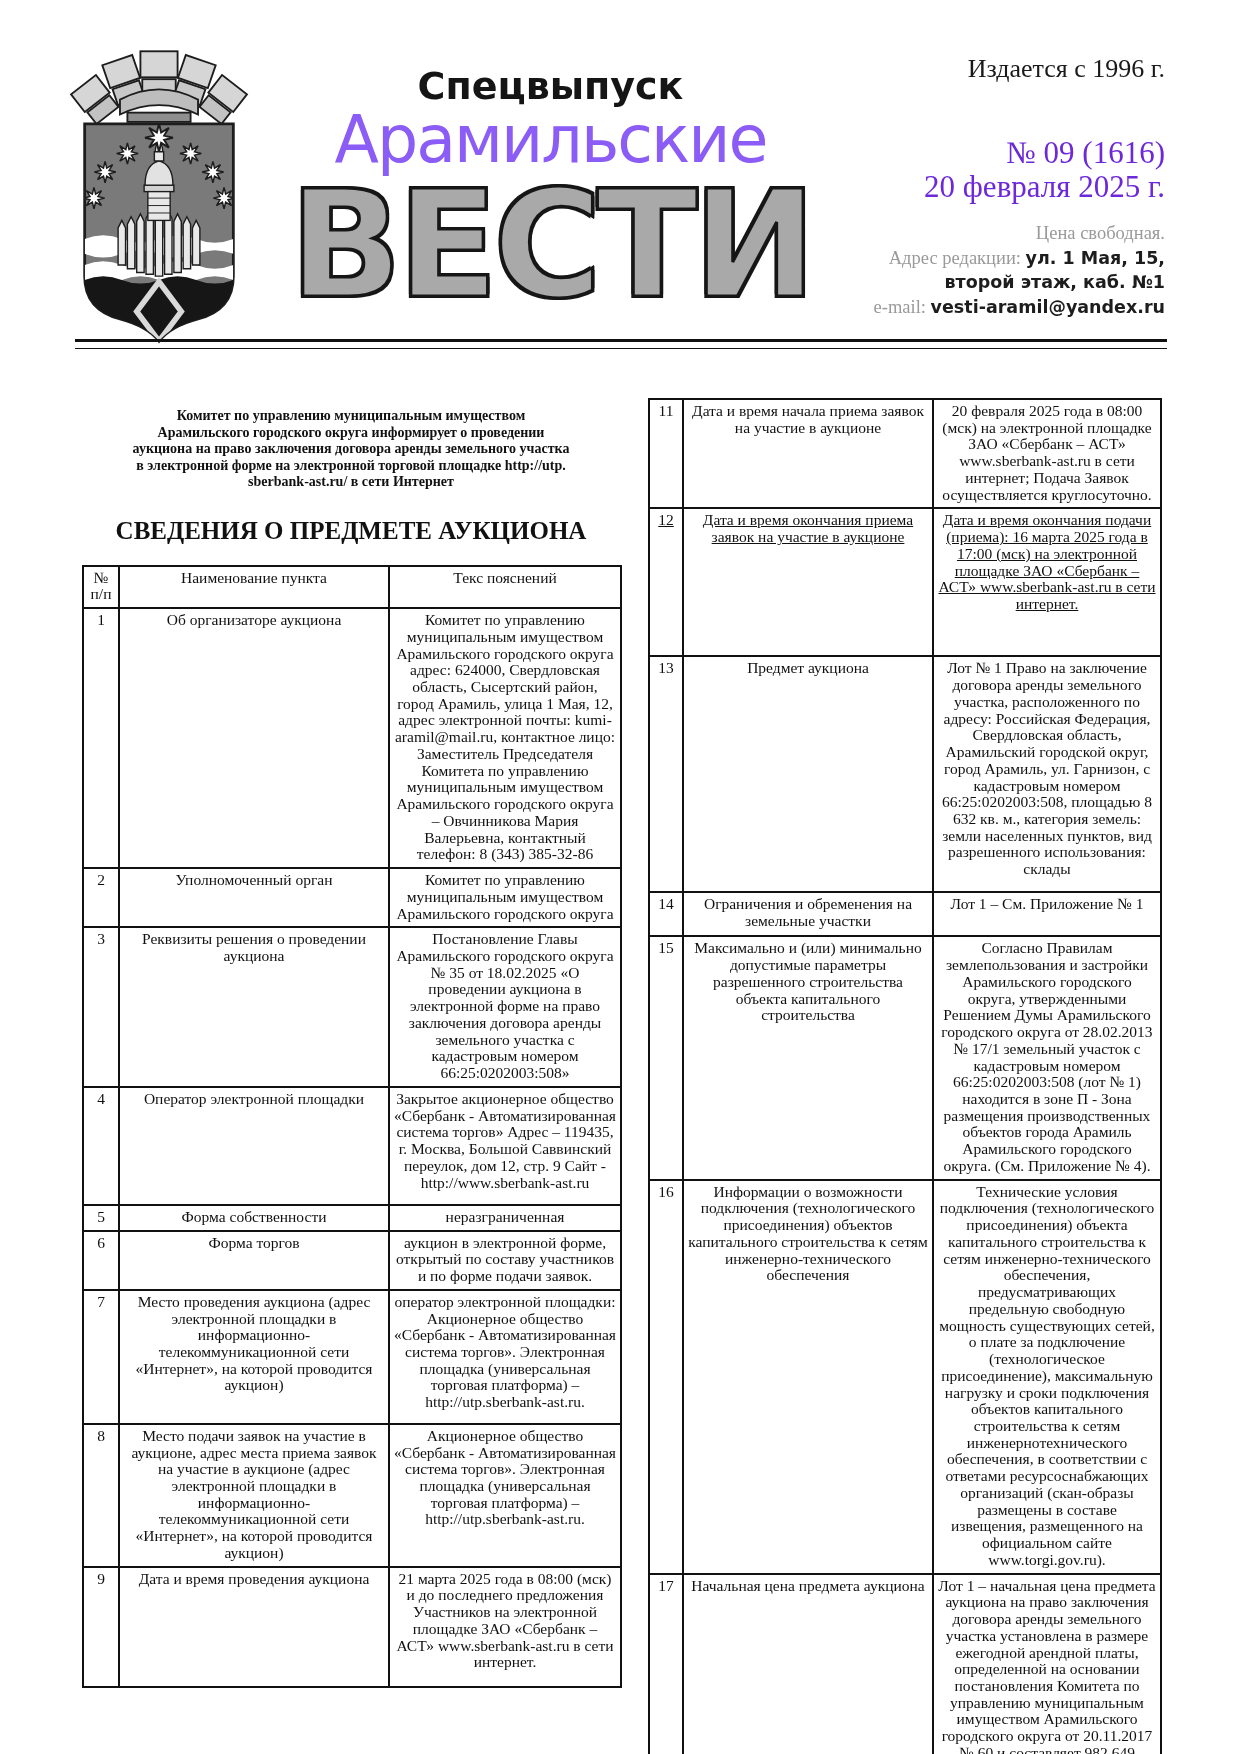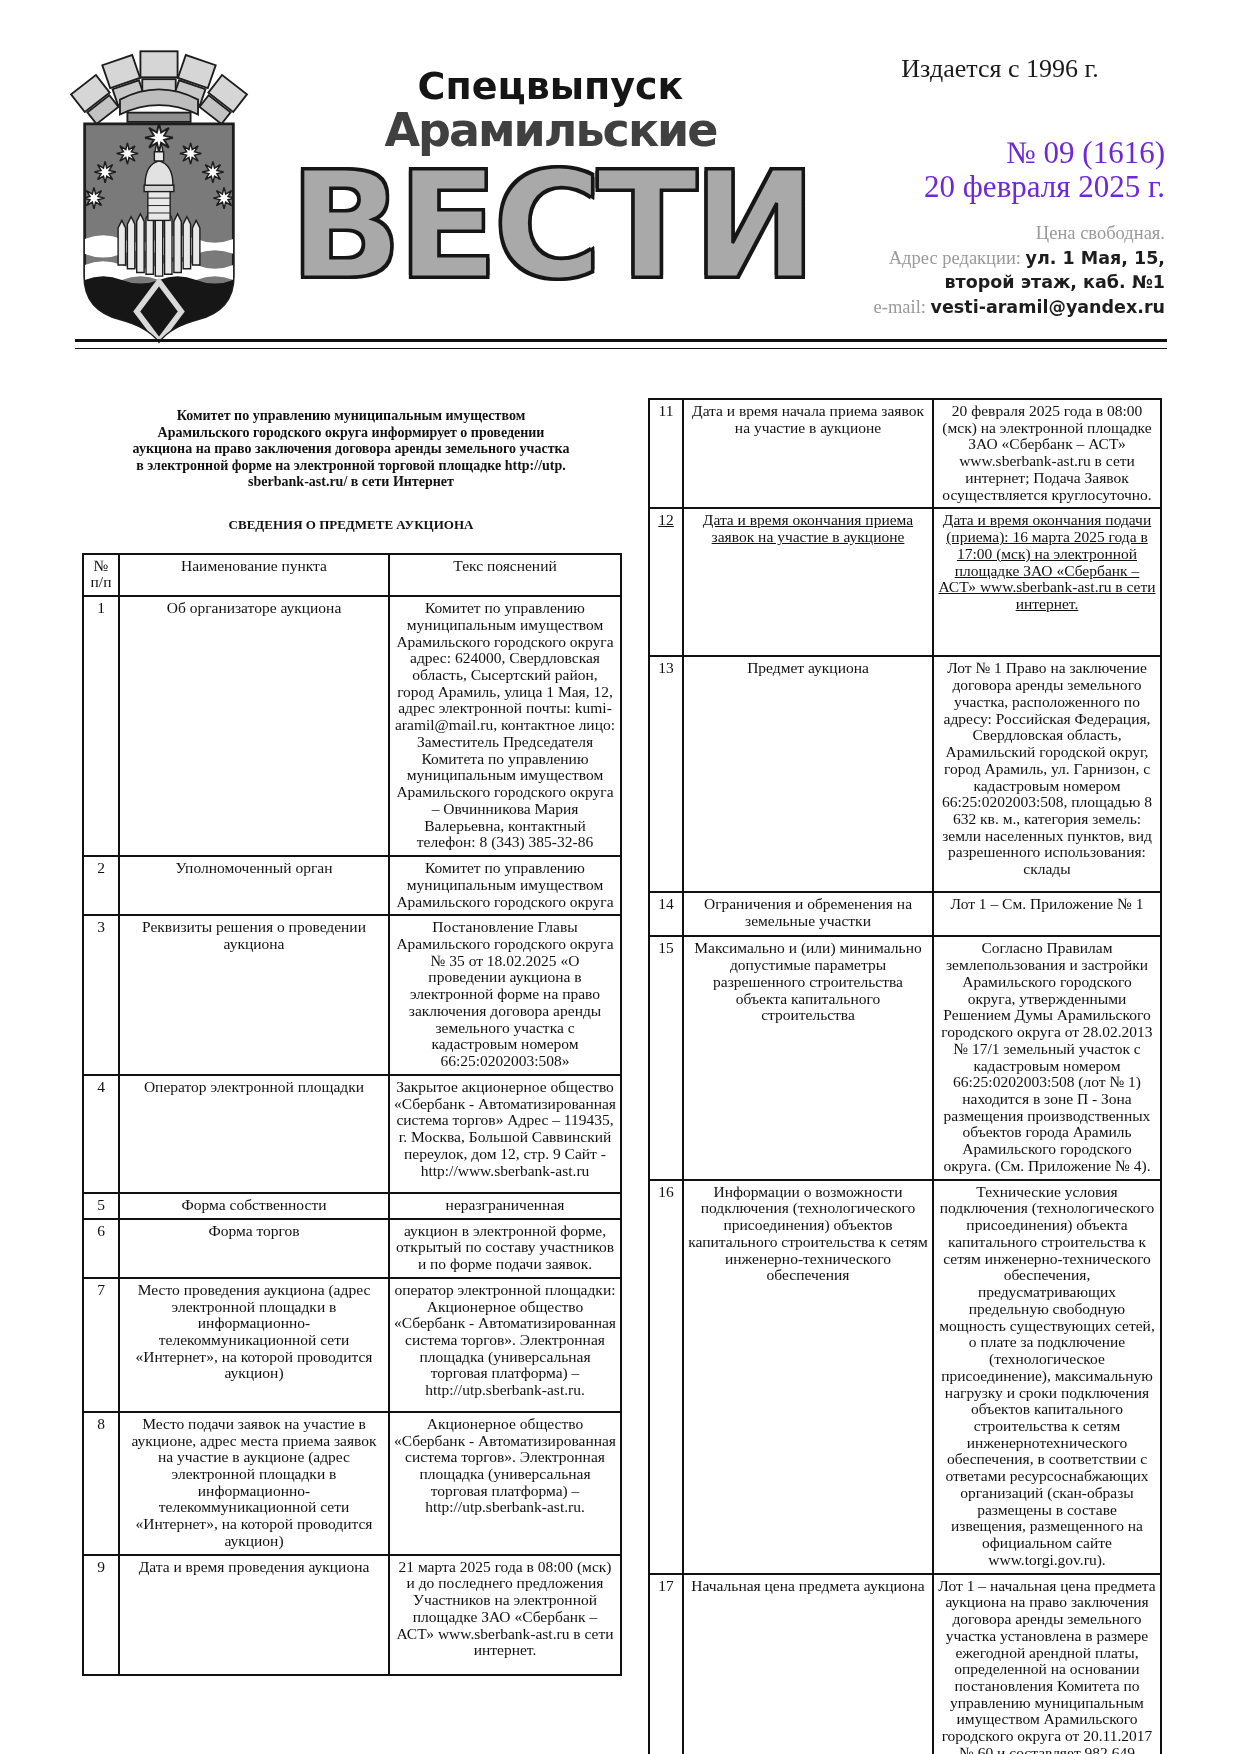--- a/index.html
+++ b/index.html
@@ -4,47 +4,47 @@
 <style>
   html,body{margin:0;padding:0;background:#ffffff;}
   .page{position:relative;width:1241px;height:1754px;background:#fff;overflow:hidden;
         font-family:"Liberation Serif", serif;color:#111;}
 
   
   .coat{position:absolute;left:66px;top:42px;width:186px;height:302px;}
   .mast-center{position:absolute;left:283px;top:56px;width:535px;text-align:center;}
   .special{font-family:"DejaVu Sans", sans-serif;font-weight:bold;font-size:38px;
            letter-spacing:0px;color:#151515;line-height:1;margin-top:11px;}
-  .title1{font-family:"DejaVu Sans", sans-serif;font-weight:bold;font-size:46px;
-          letter-spacing:-2px;color:#404040;line-height:1.02;margin-top:2px;}
+  .title1{font-family:"DejaVu Sans", sans-serif;font-weight:normal;font-size:65px;
+          letter-spacing:-2px;color:#8b5cf6;line-height:1.02;margin-top:2px;}
   .title2{font-family:"DejaVu Sans", sans-serif;font-weight:bold;font-size:148px;
           letter-spacing:-5px;line-height:0.92;margin-top:4px;
           color:#a9a9a9;-webkit-text-stroke:3px #161616;
           text-shadow:2px 2px 0 #161616,-2px -2px 0 #161616,2px -2px 0 #161616,-2px 2px 0 #161616;}
   .mast-right{position:absolute;right:76px;top:55px;width:330px;text-align:right;}
-  .since{font-size:26px;color:#1a1a1a;line-height:1.1;text-align:center;}
+  .since{font-size:26px;color:#1a1a1a;line-height:1.1;}
   .issue-block{margin-top:52px;line-height:1.12;}
   .issue-no,.issue-date{font-size:31px;color:#6d28d9;}
   .contact{margin-top:16px;line-height:1.35;font-size:18.5px;}
   .muted{color:#9a9a9a;}
   .cv{font-family:"DejaVu Sans", sans-serif;font-weight:bold;font-size:17.5px;color:#1d1d1d;}
 
   
   .rule{position:absolute;left:75px;right:74px;top:339px;height:6px;
         border-top:3px solid #111;border-bottom:1px solid #111;}
 
   
   .col-left{position:absolute;left:82px;top:386px;width:538px;}
   .col-right{position:absolute;left:648px;top:398px;width:512px;}
 
   .notice-heading{font-weight:bold;font-size:19.5px;text-align:center;line-height:1.18;
                   white-space:pre-line;}
   .notice-intro{font-weight:bold;font-size:14px;text-align:center;line-height:1.18;
                 white-space:pre-line;margin:22px 0 0 0;}
-  .notice-sub{font-weight:bold;font-size:13px;text-align:center;margin:26px 0 0 0;}
+  .notice-sub{font-weight:bold;font-size:25px;text-align:center;margin:26px 0 0 0;}
 
   
   table.doc{border-collapse:collapse;table-layout:fixed;width:100%;margin-top:20px;}
   table.doc th, table.doc td{border:2px solid #111;vertical-align:top;text-align:center;
         font-size:15.5px;line-height:1.08;padding:3px 4px 4px;font-weight:normal;
         overflow:hidden;white-space:pre-line;word-wrap:break-word;}
   #right-table{margin-top:0;border-bottom:4px solid #000;}
   #left-table col.c-num{width:36px;} #left-table col.c-name{width:270px;} #left-table col.c-val{width:232px;}
   #right-table col.c-num{width:34px;} #right-table col.c-name{width:250px;} #right-table col.c-val{width:228px;}
 

